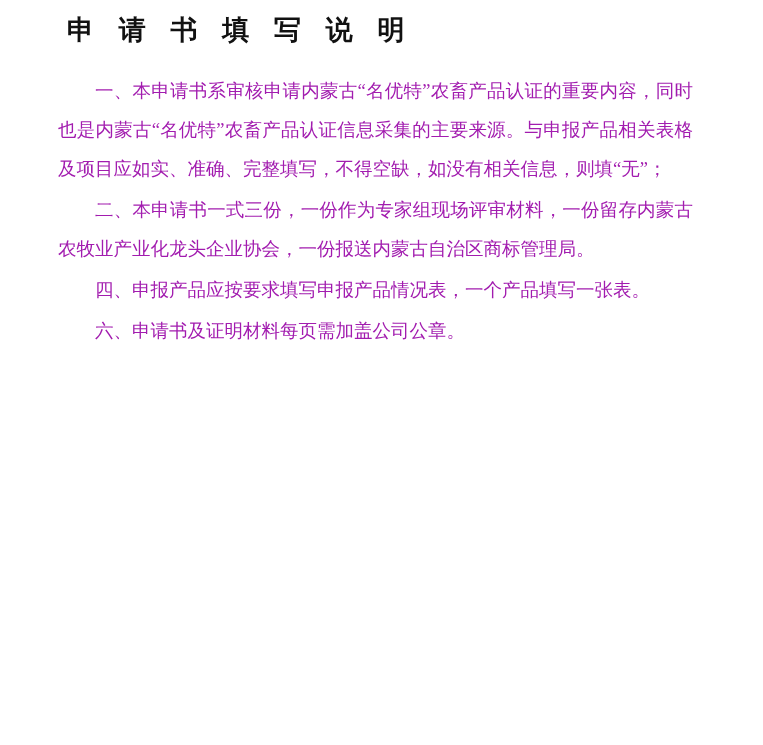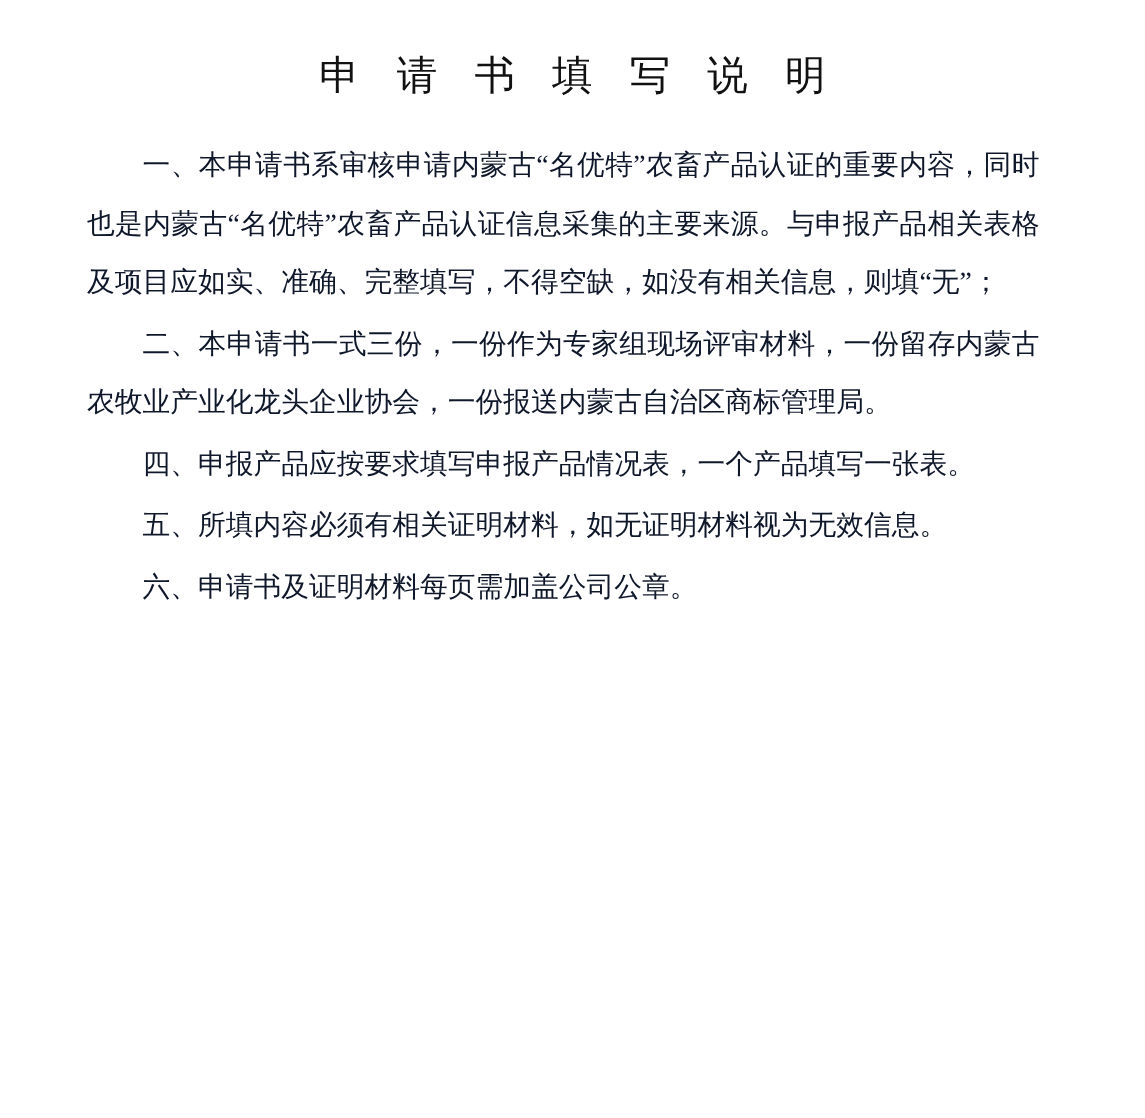--- a/index.html
+++ b/index.html
@@ -16,51 +16,50 @@
   }
   .page {
     position: relative;
     width: 763px;
     height: 745px;
     box-sizing: border-box;
     padding: 0 58px;
   }
   .doc-title {
     margin: 0;
-    padding-top: 32px;
-    text-align: center;
+    padding-top: 12px;
+    text-align: left;
     font-size: 27px;
-    font-weight: normal;
+    font-weight: bold;
     letter-spacing: 9px;
     text-indent: 9px;
     font-family: "Liberation Serif", "DejaVu Serif", serif;
     color: #111111;
   }
   .body-block {
     margin-top: 24px;
   }
   .para {
     margin: 0 12px 2px 0;
     font-size: 18.5px;
     line-height: 39px;
     text-align: justify;
     text-justify: inter-ideograph;
     text-indent: 37px;
-    color: #0f172a;
+    color: #a21caf;
     font-family: "Liberation Serif", "DejaVu Serif", serif;
   }
 </style>
 </head>
 <body>
 
 <div class="page">
 
   <h1 class="doc-title">申 请 书 填 写 说 明</h1>
 
   <div class="body-block">
     <p class="para">一、本申请书系审核申请内蒙古“名优特”农畜产品认证的重要内容，同时也是内蒙古“名优特”农畜产品认证信息采集的主要来源。与申报产品相关表格及项目应如实、准确、完整填写，不得空缺，如没有相关信息，则填“无”；</p>
     <p class="para">二、本申请书一式三份，一份作为专家组现场评审材料，一份留存内蒙古农牧业产业化龙头企业协会，一份报送内蒙古自治区商标管理局。</p>
     <p class="para">四、申报产品应按要求填写申报产品情况表，一个产品填写一张表。</p>
-    <p class="para">五、所填内容必须有相关证明材料，如无证明材料视为无效信息。</p>
     <p class="para">六、申请书及证明材料每页需加盖公司公章。</p>
   </div>
 
 </div>
 
 </body></html>

